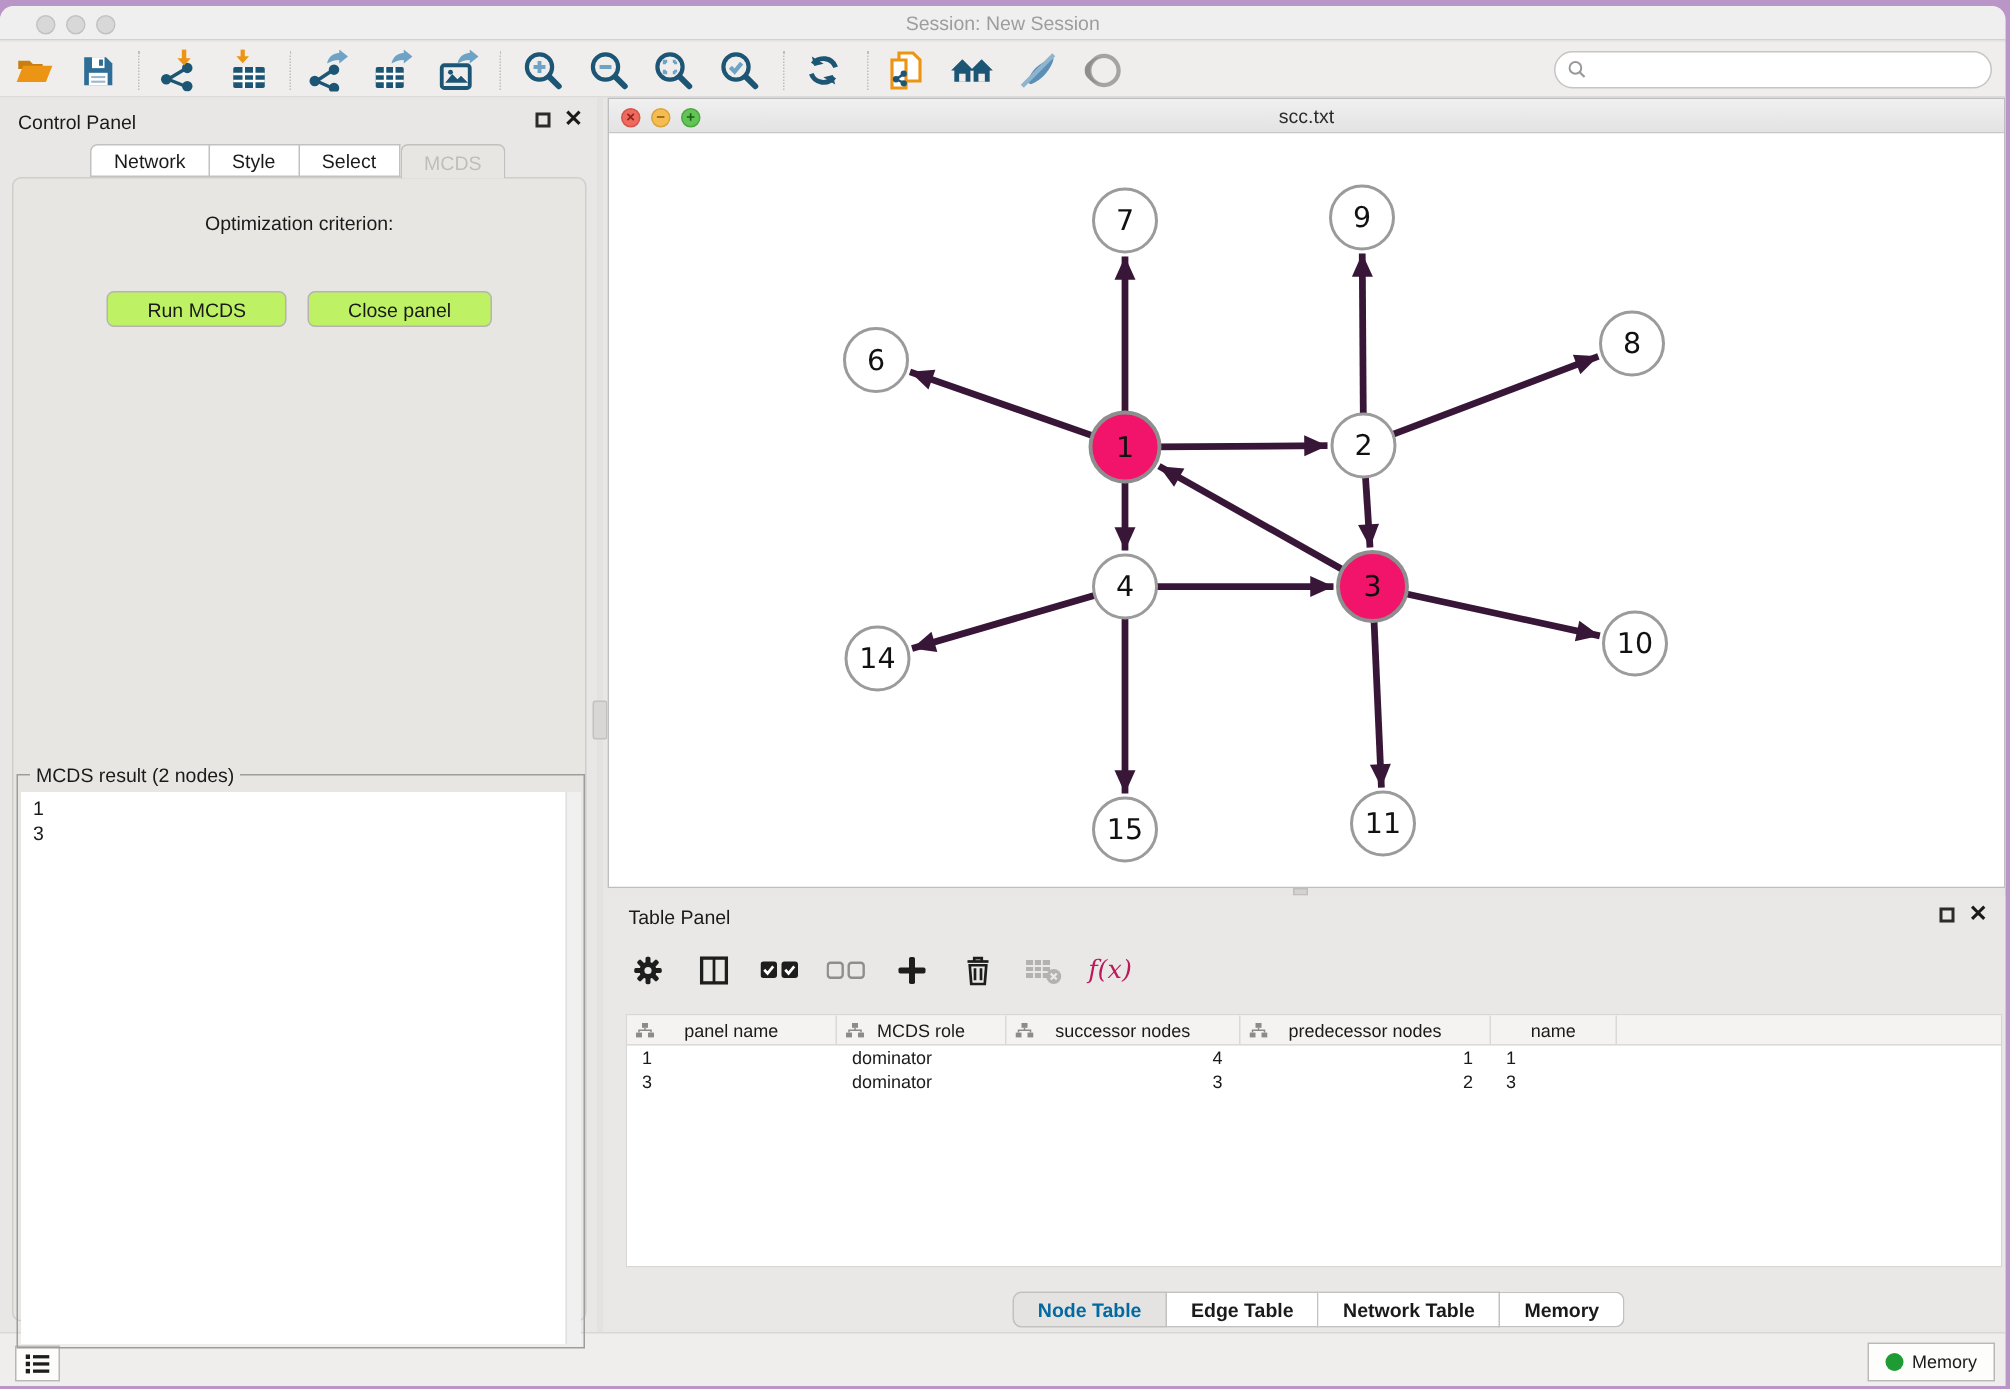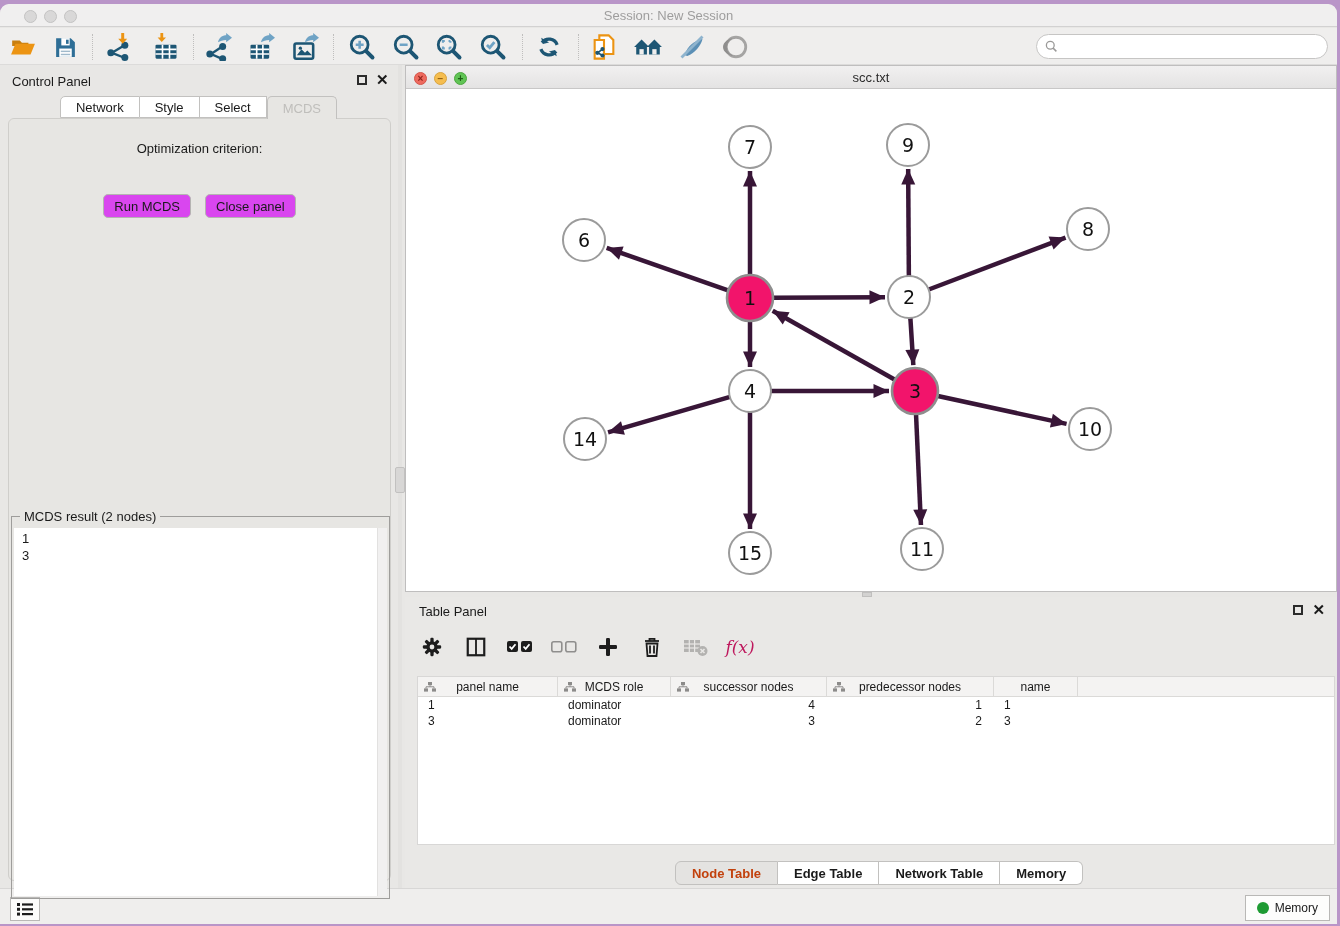--- a/index.html
+++ b/index.html
@@ -40,21 +40,21 @@
 
   .cp-body { position:absolute; left:8px; top:114px; width:383px; height:763px; background:#E7E6E3;
              border:1px solid #CFCECB; border-radius:6px; z-index:2; }
   .opt-label { position:absolute; left:0; top:22px; width:100%; text-align:center; font-size:13px; }
   .dropdown { position:absolute; left:37px; top:42px; width:308px; height:24px; background:#fff;
               border:1px solid #B5B4B2; border-radius:5px; display:flex; align-items:center;
               padding:0 8px 0 12px; font-size:13px; }
   .dropdown .spacer { flex:1; }
   .stepper { display:flex; flex-direction:column; line-height:5px; font-size:7px; color:#444; }
   .btn-row { position:absolute; left:0; top:75px; width:100%; display:flex; justify-content:center; gap:14px; }
-  .pbtn { height:24px; padding:0 10px; background:#d946ef; border:1px solid #B5B4B2; border-radius:5px;
+  .pbtn { height:24px; padding:0 26px; background:#bef264; border:1px solid #B5B4B2; border-radius:5px;
           font-size:13px; display:flex; align-items:center; }
 
   .fieldset { position:absolute; left:2px; top:397px; width:379px; height:383px; border:1px solid #9E9D9B; }
   .fs-legend { position:absolute; left:8px; top:-8px; background:#E7E6E3; padding:0 4px; font-size:13px; }
   .fs-white { position:absolute; left:2px; top:11px; right:2px; bottom:2px; background:#fff; }
   .fs-lines { position:absolute; left:0; top:0; padding:2px 8px; font-size:13px; line-height:17px; white-space:pre; }
   .fs-scroll { position:absolute; right:0; top:0; bottom:0; width:10px; background:#F1F0F0; border-left:1px solid #E2E1E0; }
 
   
   .v-divider { position:absolute; left:398px; top:61px; width:4px; height:823px; background:#E3E2E0; }
@@ -87,21 +87,21 @@
   .nt-tr { display:flex; height:16px; align-items:center; }
   .nt-td { flex:none; font-size:12px; line-height:16px; }
   .nt-td.al { padding-left:10px; text-align:left; }
   .nt-td.ar { padding-right:12px; text-align:right; }
 
   .bottom-tabs { position:absolute; left:0; bottom:3px; width:100%; display:flex; justify-content:center; }
   .bt-tab { height:24px; padding:0 16px; background:#fff; border:1px solid #C2C1BF; border-left:none;
             font-size:13px; font-weight:bold; display:flex; align-items:center; }
   .bt-tab:first-child { border-left:1px solid #C2C1BF; border-radius:6px 0 0 6px; }
   .bt-tab:last-child { border-radius:0 6px 6px 0; }
-  .bt-tab.selected { background:#E4E3E1; color:#c2410c;margin-left:16px; }
+  .bt-tab.selected { background:#E4E3E1; color:#0369a1;margin-left:16px; }
 
   
   .status-bar { position:absolute; left:0; top:884px; width:100%; height:36px; background:#EFEEED; border-top:1px solid #D8D7D6; }
   .list-btn { position:absolute; left:10px; top:8px; width:30px; height:24px; background:#FcFcFb; border:1px solid #B9B8B6;
               display:flex; align-items:center; justify-content:center; }
   .mem-btn { position:absolute; right:7px; top:6px; height:26px; background:#FDFDFC; border:1px solid #B9B8B6;
              display:flex; align-items:center; gap:6px; padding:0 11px; font-size:12px; }
   .mem-dot { width:12px; height:12px; border-radius:50%; background:#1E9B33; }
 </style>
 </head>

